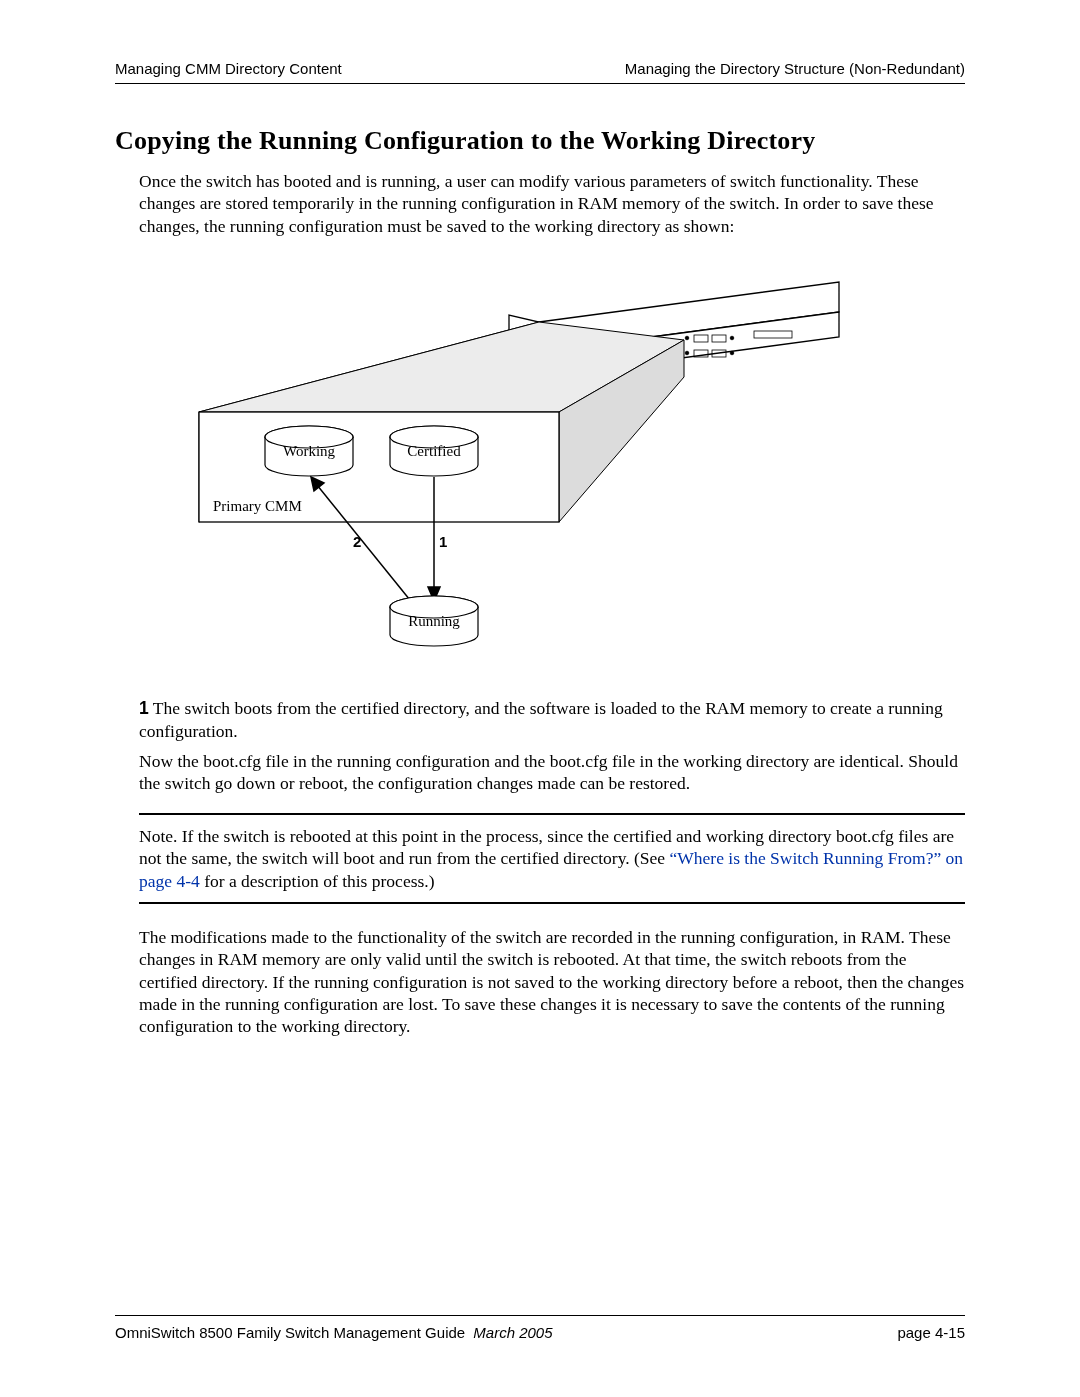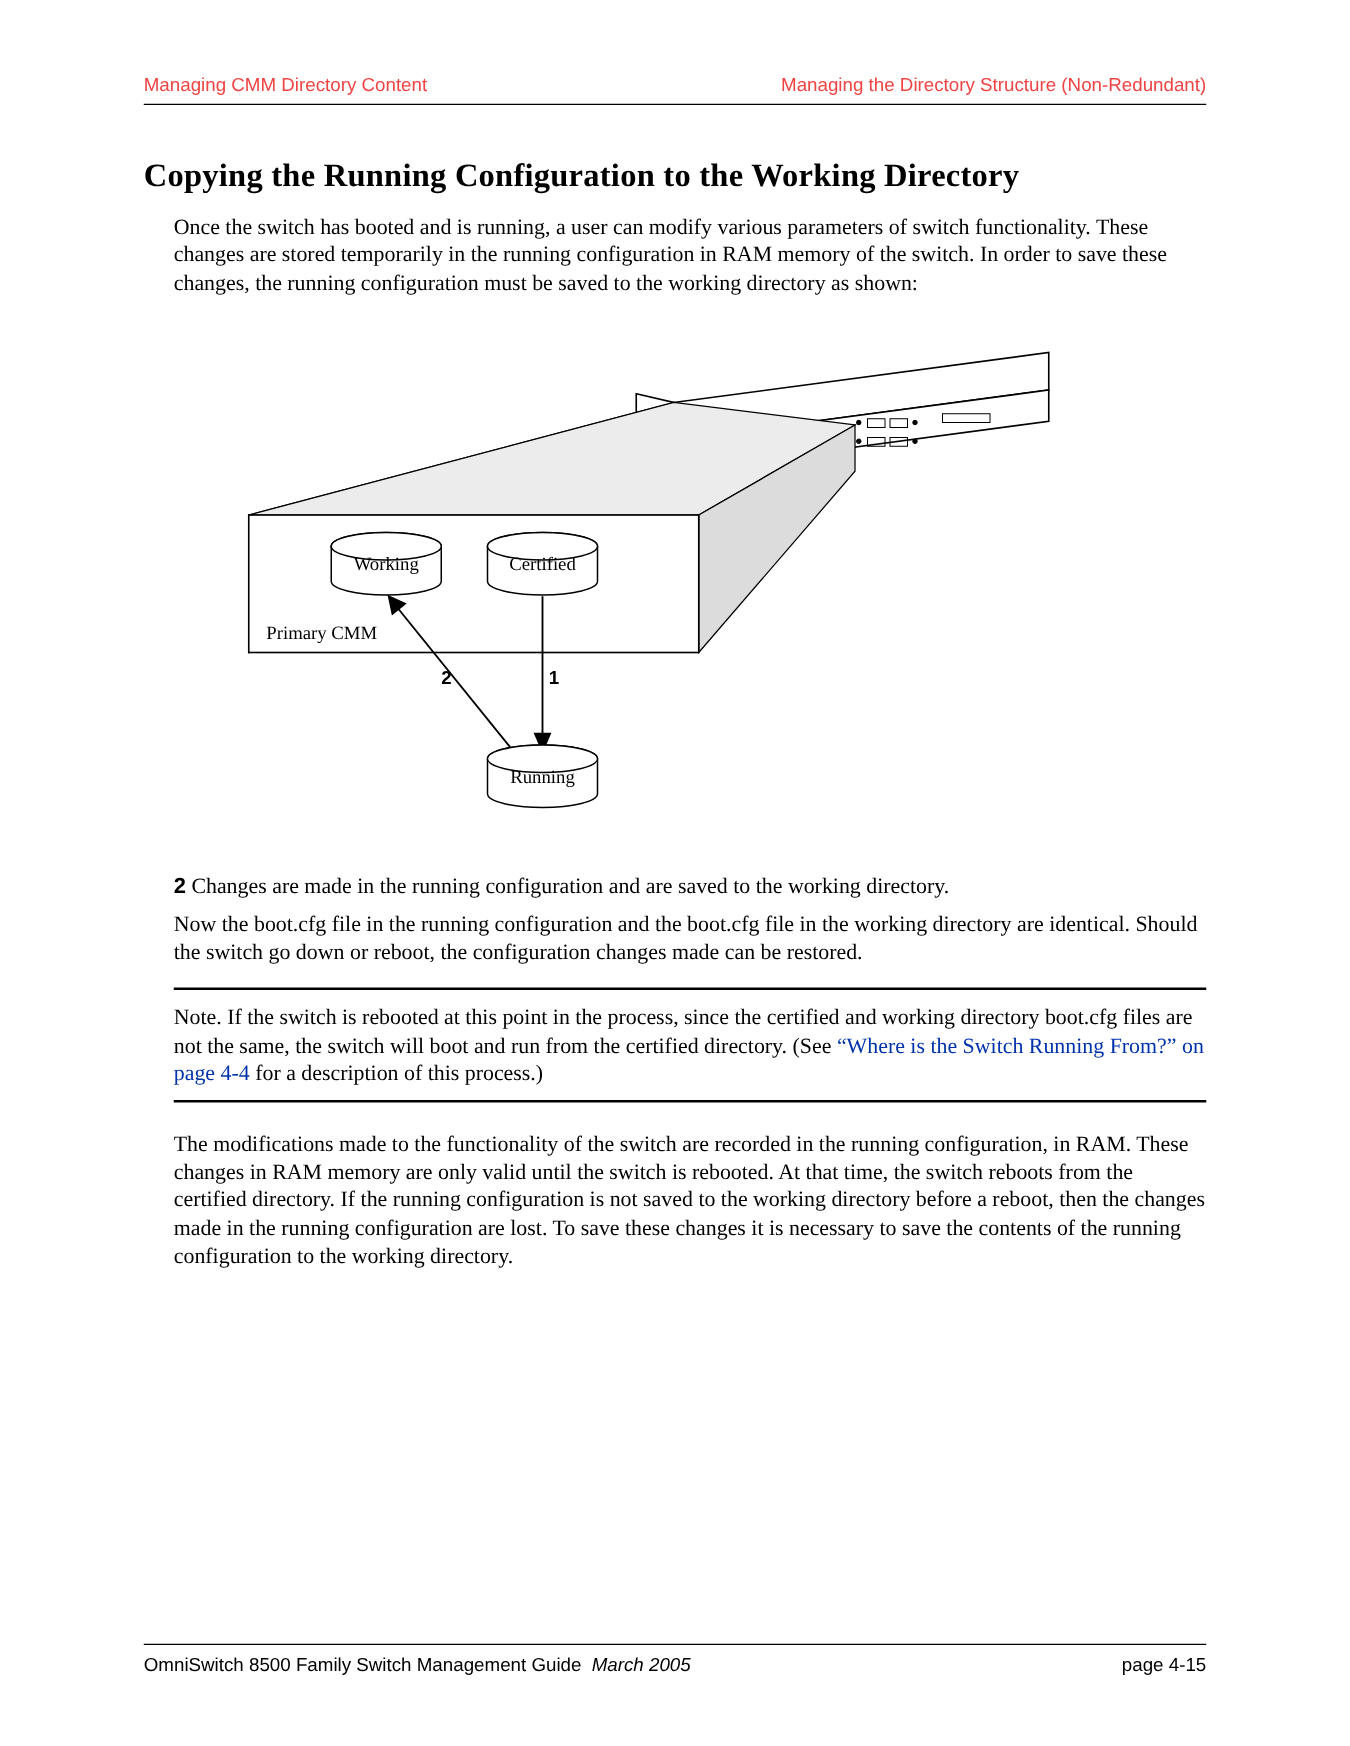--- a/index.html
+++ b/index.html
@@ -14,21 +14,21 @@
     height: 1397px;
     position: relative;
     box-sizing: border-box;
     padding: 60px 115px 50px 115px;
   }
   .header {
     display: flex;
     justify-content: space-between;
     font-family: Arial, Helvetica, sans-serif;
     font-size: 15px;
-    color: #ef4444;
+    color: #000000;
     padding-bottom: 6px;
     border-bottom: 1px solid #000;
   }
   .section-title {
     font-family: Liberation Serif, serif;
     font-weight: bold;
     font-size: 26px;
     margin-top: 42px;
     margin-bottom: 14px;
     letter-spacing: 0.2px;
@@ -178,24 +178,24 @@
       <g stroke="#000" stroke-width="1.2" fill="#fff">
         <ellipse cx="295" cy="340" rx="44" ry="11"></ellipse>
         <path d="M251,340 v28 a44,11 0 0 0 88,0 v-28" fill="#fff"></path>
         <ellipse cx="295" cy="340" rx="44" ry="11" fill="#fff"></ellipse>
       </g>
       <text x="295" y="359" text-anchor="middle" class="diagram-label">Running</text>
     </svg>
   </div>
 
 
-
   <p class="list-item">
-    <span class="list-num">2</span><span>  Changes are made in the running configuration and are saved to the working directory.</span>
+    <span class="list-num">1</span><span>  The switch boots from the certified directory, and the software is loaded to the RAM memory to create a running configuration.</span>
   </p>
+
 
   <p class="para">
     <span>Now the </span><span class="bold">boot.cfg</span><span> file in the running configuration and the </span><span class="bold">boot.cfg</span><span> file in the working directory are identical. Should the switch go down or reboot, the configuration changes made can be restored.</span>
   </p>
 
   <div class="note-box">
     <span class="bold">Note.</span><span> If the switch is rebooted at this point in the process, since the certified and working directory </span><span class="bold">boot.cfg</span><span> files are not the same, the switch will boot and run from the certified directory. (See </span><span class="link">“Where is the Switch Running From?” on page 4-4</span><span> for a description of this process.)</span>
   </div>
 
   <p class="para">The modifications made to the functionality of the switch are recorded in the running configuration, in RAM. These changes in RAM memory are only valid until the switch is rebooted. At that time, the switch reboots from the certified directory. If the running configuration is not saved to the working directory before a reboot, then the changes made in the running configuration are lost. To save these changes it is necessary to save the contents of the running configuration to the working directory.</p>

